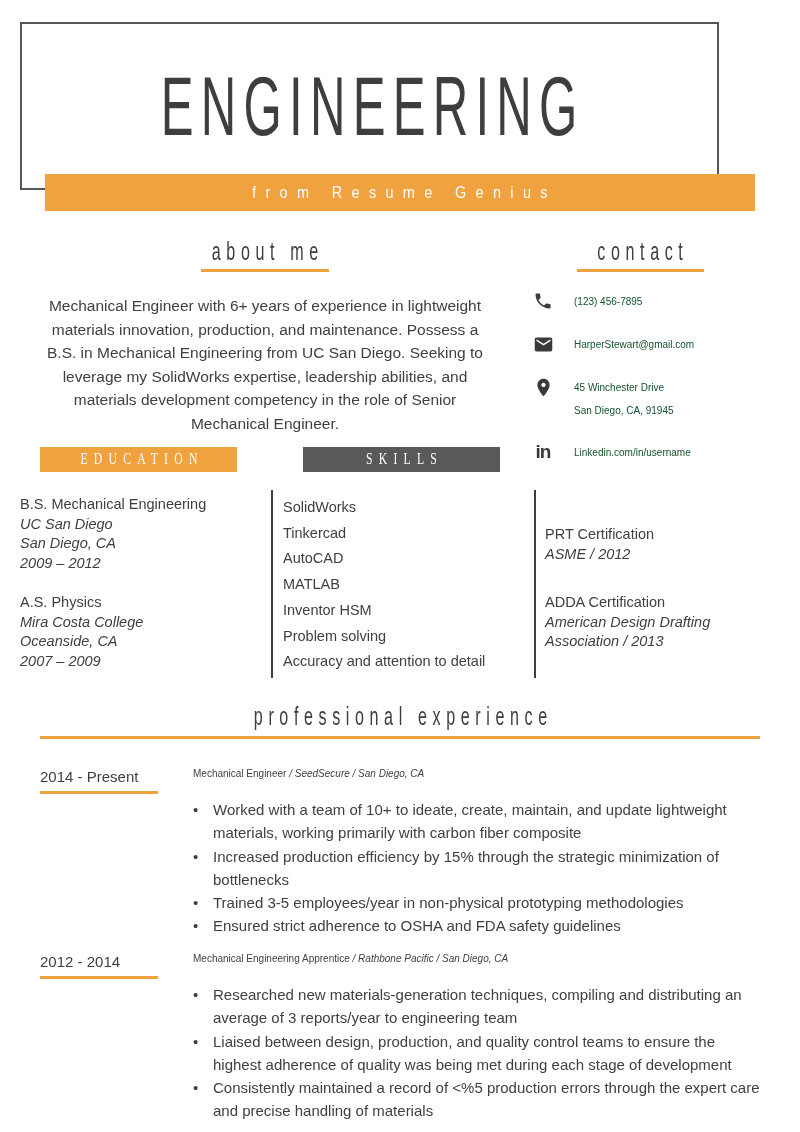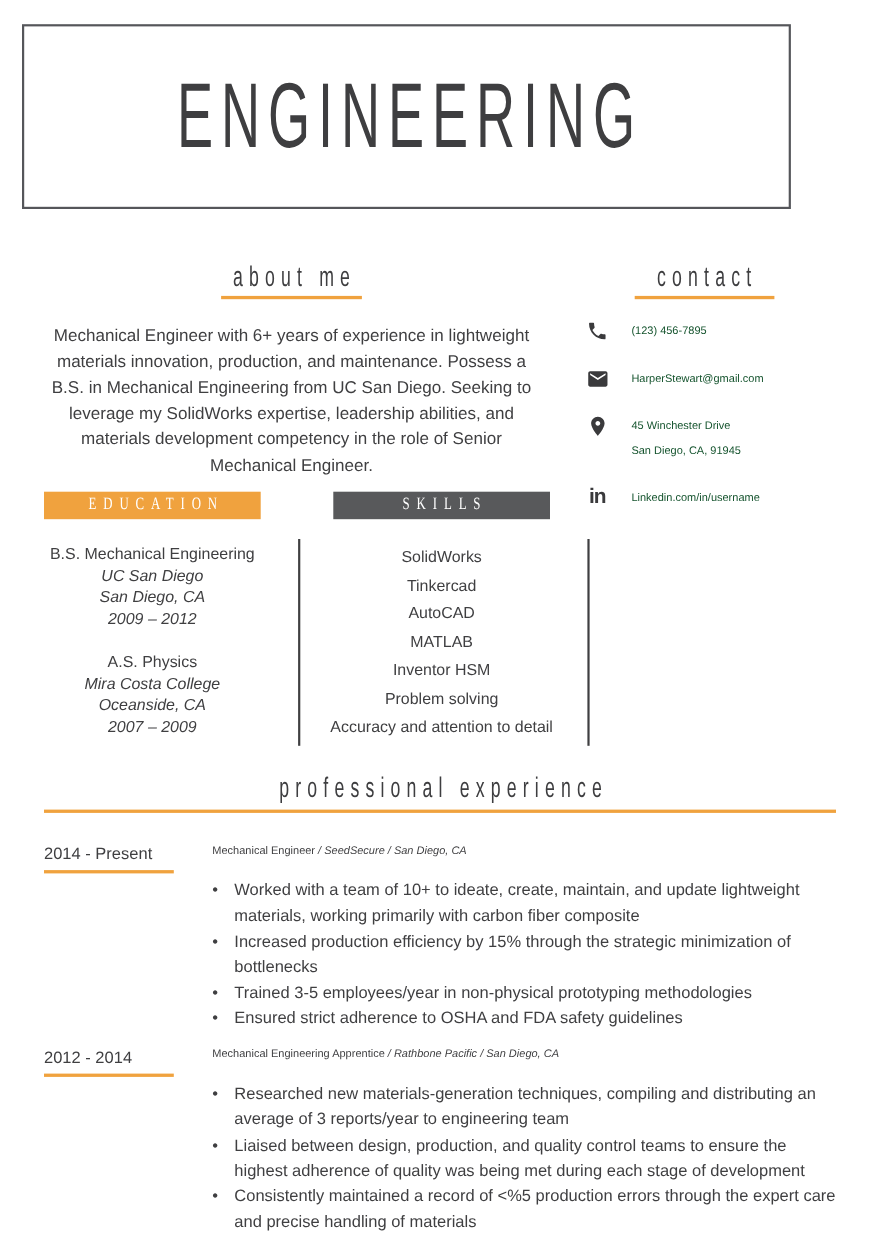--- a/index.html
+++ b/index.html
@@ -50,21 +50,21 @@
     position:absolute; top:447px; width:197px; height:25px;
     display:flex; align-items:center; justify-content:center;font-family:Liberation Serif, serif;
   }
   .col-bar .txt {
     display:inline-block; color:#ffffff; font-size:15px; letter-spacing:8px;
     transform:scale(0.78,1.05); white-space:nowrap; padding-left:8px;
   }
   .bar-orange { background:#f0a23e; }
   .bar-gray { background:#58595b; }
   .vdiv { position:absolute; width:2px; background:#3f3f41; top:490px; height:188px; }
-  .col-block { position:absolute; text-align:center; font-size:14.5px; color:#3f3f41; }
+  .col-block { position:absolute; text-align:left; font-size:14.5px; color:#3f3f41; }
   .col-block .ln { line-height:19.5px; }
   .col-block .it { font-style:italic; }
   .edu-gap { height:20px; }
   .skills-list .ln { line-height:25.7px; }
   .cert-gap { height:29px; }
   
   .exp-head { position:absolute; left:0; top:703px; width:800px; }
   .exp-rule { position:absolute; left:40px; top:736px; width:720px; height:3px; background:#f0a23e; }
   .job { position:absolute; left:40px; width:720px; }
   .job-dates { position:absolute; left:0; top:0; font-size:15px; color:#3f3f41; }
@@ -77,20 +77,23 @@
   .bullet .btext { flex:1; }
 </style>
 </head>
 <body>
 
 <div class="page">
 
   <div class="header-box">
     <div class="main-title">ENGINEERING</div>
   </div>
+  <div class="banner">
+    <span class="banner-text">from Resume Genius</span>
+  </div>
 
   <div class="about">
     <div class="sec-head">
       <span class="txt">about me</span>
       <div class="orange-underline"></div>
     </div>
     <p>Mechanical Engineer with 6+ years of experience in lightweight materials innovation, production, and maintenance. Possess a B.S. in Mechanical Engineering from UC San Diego. Seeking to leverage my SolidWorks expertise, leadership abilities, and materials development competency in the role of Senior Mechanical Engineer.</p>
   </div>
 
   <div class="contact-head sec-head">
@@ -162,20 +165,32 @@
   <div class="col-block skills-list" style="left:283px; top:495px; width:237px;">
     <div class="ln">SolidWorks</div>
     <div class="ln">Tinkercad</div>
     <div class="ln">AutoCAD</div>
     <div class="ln">MATLAB</div>
     <div class="ln">Inventor HSM</div>
     <div class="ln">Problem solving</div>
     <div class="ln">Accuracy and attention to detail</div>
   </div>
 
+  <div class="col-block" style="left:545px; top:525px; width:235px;">
+    <div>
+      <div class="ln">PRT Certification</div>
+      <div class="ln it">ASME / 2012</div>
+    </div>
+    <div class="cert-gap"></div>
+    <div>
+      <div class="ln">ADDA Certification</div>
+      <div class="ln it">American Design Drafting</div>
+      <div class="ln it">Association / 2013</div>
+    </div>
+  </div>
 
   <div class="exp-head sec-head">
     <span class="txt">professional experience</span>
   </div>
   <div class="exp-rule"></div>
 
   <div class="job" style="top:768px; height:175px;">
     <div class="job-dates">2014 - Present</div>
     <div class="date-underline"></div>
     <div class="job-title">

